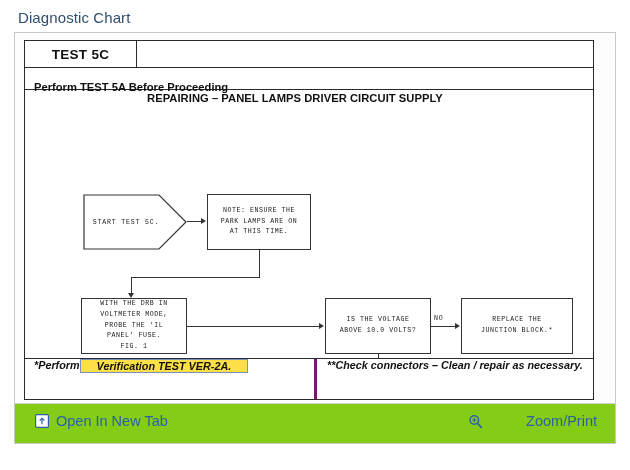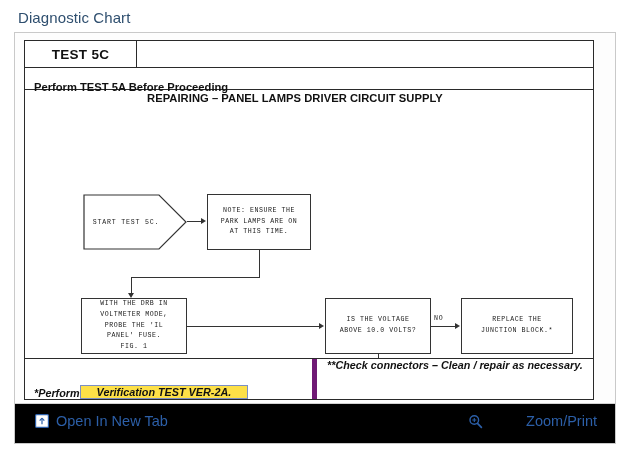--- a/index.html
+++ b/index.html
@@ -112,22 +112,22 @@
   .sheet-footer {
     position: relative;
     height: 41px;
     border-top: 1px solid #2a2a2a;
     box-sizing: border-box;
   }
   .footer-left {
     position: absolute;
     left: 0; top: 0;
     width: 292px; height: 100%;
-    border-right: 5px solid #701a75;
-    display: flex; align-items: flex-end;
+    border-right: 3px solid #701a75;
+    display: flex; align-items: flex-start;
     padding-left: 9px;
     box-sizing: border-box;
   }
   .footer-right {
     position: absolute;
     left: 293px; top: 0;
     right: 0; height: 100%;
     display: flex; align-items: flex-start;
     padding-left: 9px;
     box-sizing: border-box;
@@ -213,21 +213,21 @@
   }
 
   
   .actionbar {
     position: absolute;
     left: 0;
     bottom: 0;
     width: 100%;
     height: 40px;
     border-top: 1px solid #d2d2d2;
-    background: #000000;
+    background: #84cc16;
     box-sizing: border-box;
     text-align: center;
   }
   .action-link {
     position: absolute;
     top: 9px;
     display: flex;
     align-items: center;
     gap: 7px;
     color: #2c5fa8;

